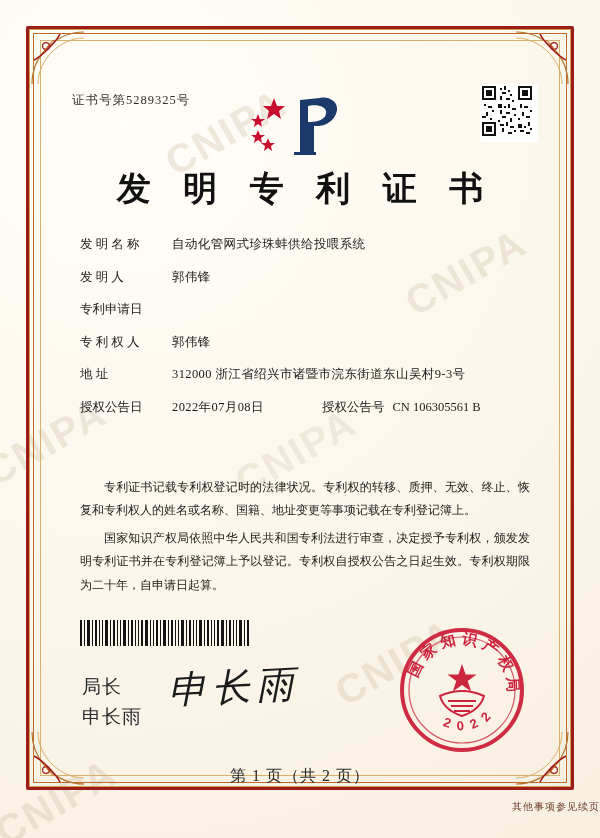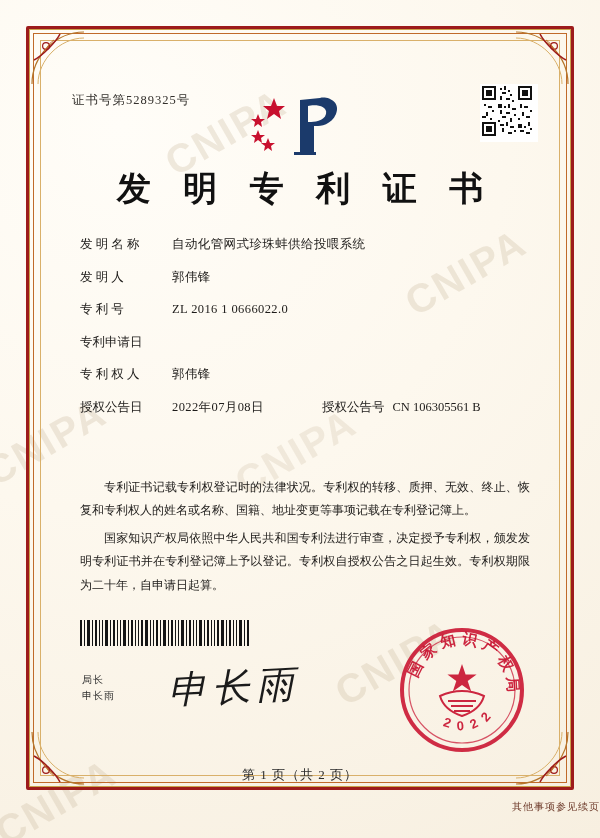--- a/index.html
+++ b/index.html
@@ -127,21 +127,21 @@
 
   
   .barcode{
     position:absolute;left:80px;top:620px;
     width:170px;height:26px;
   }
 
   
   .sig-label{
     position:absolute;left:82px;top:672px;
-    font-size:10px;line-height:1.6;letter-spacing:1px;
+    font-size:19px;line-height:1.6;letter-spacing:1px;
   }
   .sig-hand{
     position:absolute;left:168px;top:662px;
     font-size:38px;
     font-family:"Liberation Serif","DejaVu Serif",serif;
     font-style:italic;
     color:#1b1b1b;
     letter-spacing:6px;
     transform:rotate(-3deg);
     white-space:nowrap;
@@ -149,21 +149,21 @@
 
   
   .seal{
     position:absolute;right:72px;top:624px;
     width:132px;height:132px;
   }
 
   
   .page-num{
     position:absolute;left:0;right:0;top:766px;
-    text-align:center;font-size:13px;color:#2b2b2b;
+    text-align:center;font-size:16px;color:#2b2b2b;
     letter-spacing:1px;
   }
   .footnote{
     position:absolute;left:0;right:0;top:800px;
     text-align:right;font-size:10px;color:#6d3a2a;
     letter-spacing:1px;
   }
 </style>
 </head>
 <body>
@@ -304,29 +304,29 @@
   <div class="fields">
     <div class="row">
       <div class="lab">发 明 名 称</div>
       <div class="val">自动化管网式珍珠蚌供给投喂系统</div>
     </div>
     <div class="row">
       <div class="lab">发 明 人</div>
       <div class="val">郭伟锋</div>
     </div>
     <div class="row">
-      <div class="lab">专 利 号</div>
-      <div class="val">ZL 2016 1 0666022.0</div>
-    </div>
-    <div class="row">
       <div class="lab">专利申请日</div>
     </div>
     <div class="row">
       <div class="lab">专 利 权 人</div>
       <div class="val">郭伟锋</div>
+    </div>
+    <div class="row addr">
+      <div class="lab">地        址</div>
+      <div class="val">312000 浙江省绍兴市诸暨市浣东街道东山吴村9-3号</div>
     </div>
     <div class="row dual">
       <div class="lab">授权公告日</div>
       <div class="val">2022年07月08日</div>
       <div class="lab2">授权公告号</div>
       <div class="val2">CN 106305561 B</div>
     </div>
   </div>
 
   <div class="paras">

